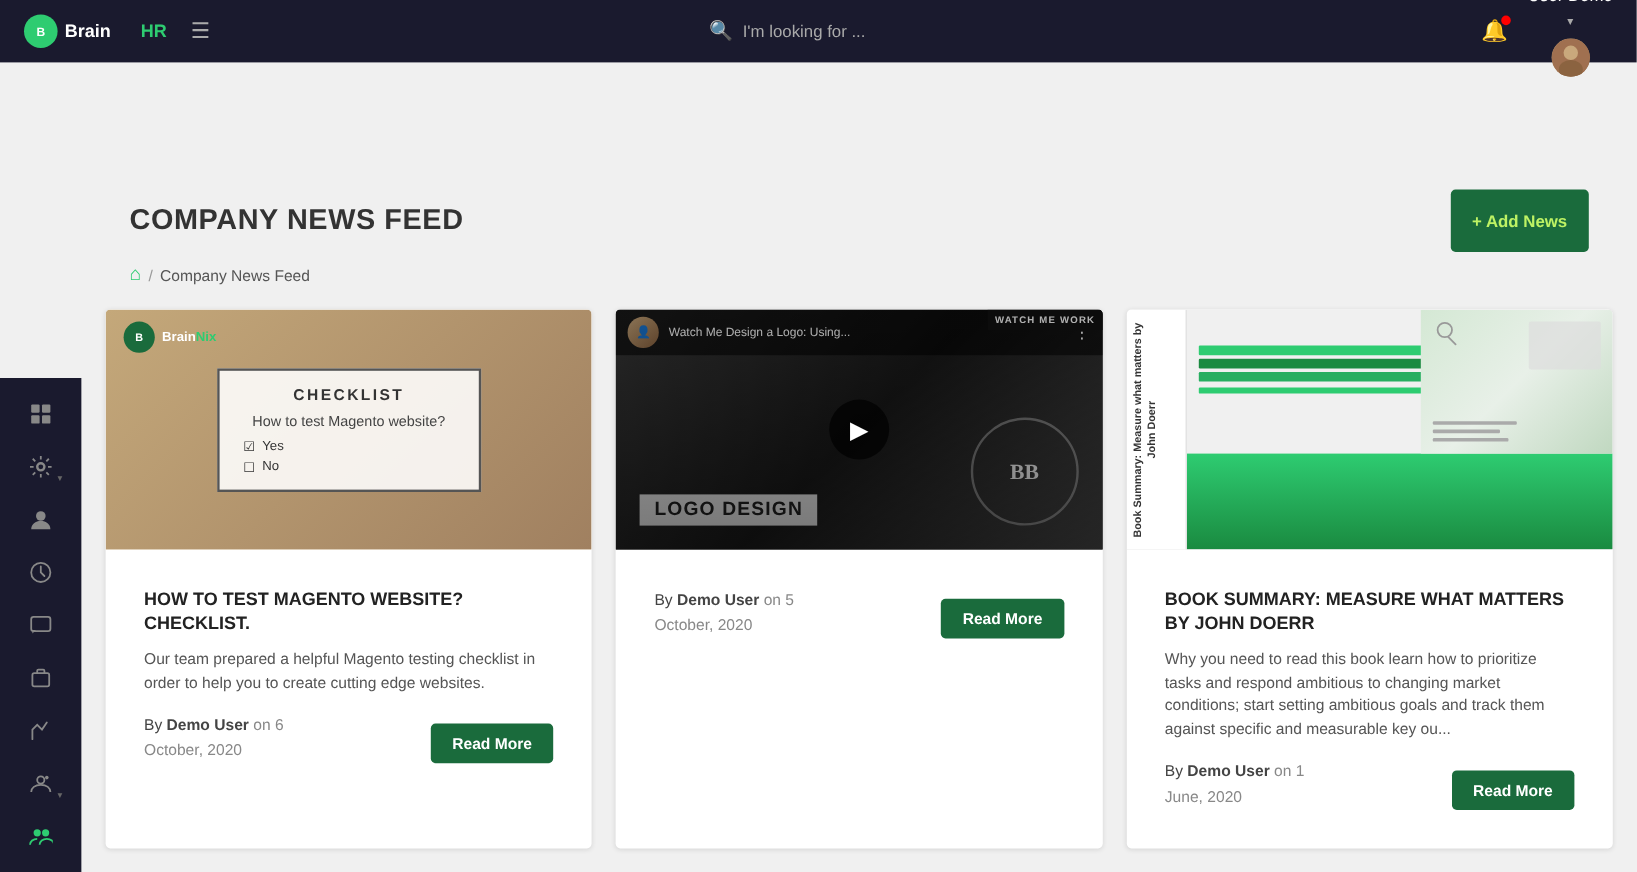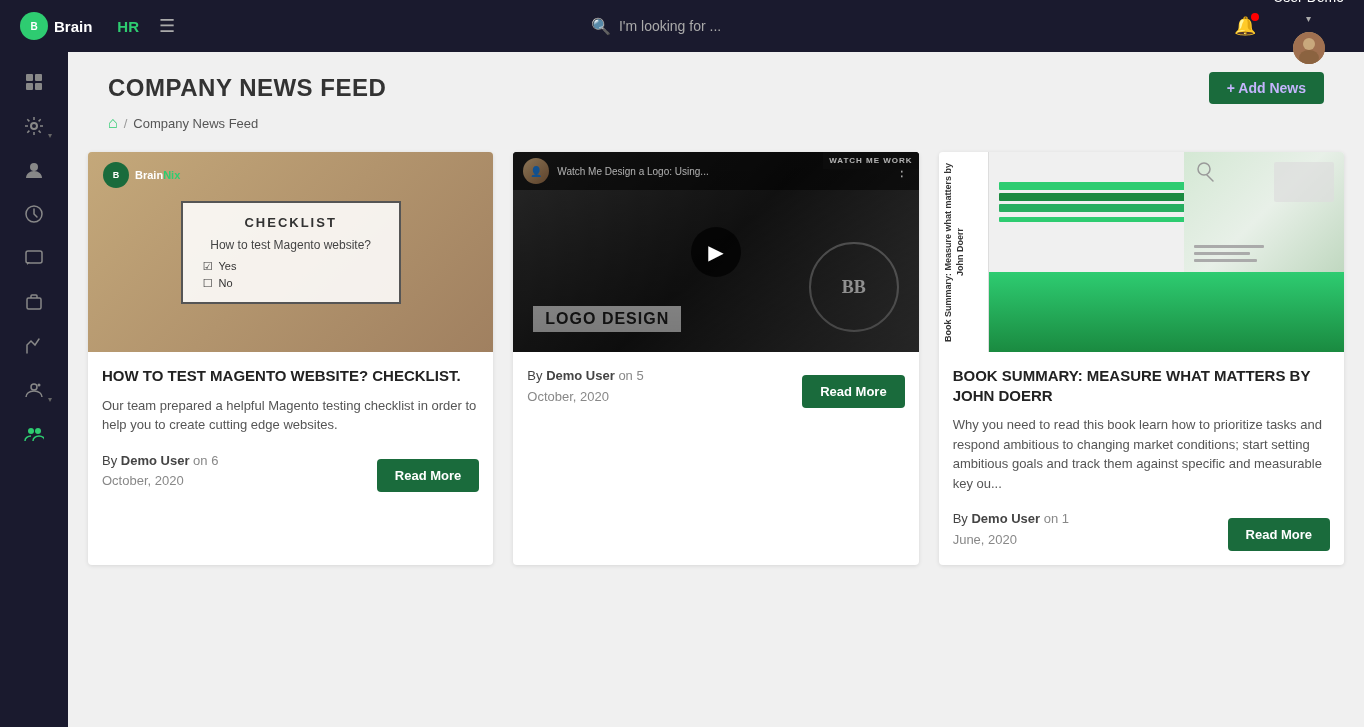--- a/index.html
+++ b/index.html
@@ -110,20 +110,21 @@
       color: white;
       background: linear-gradient(135deg, #c9a87c, #8b6340);
     }
     .chevron-down { font-size: 10px; color: #aaa; }
 
     
     .main-layout {
       display: flex;
       flex: 1;
       overflow: hidden;
+      align-items: flex-end;
     }
 
     
     .sidebar {
       width: 68px;
       background: #1a1a2e;
       display: flex;
       flex-direction: column;
       align-items: center;
       padding: 10px 0;
@@ -169,23 +170,23 @@
       justify-content: space-between;
     }
     .page-title {
       font-size: 24px;
       font-weight: 700;
       color: #333;
       letter-spacing: 0.5px;
     }
     .add-news-btn {
       background: #1a6b3c;
-      color: #c4b5fd;
+      color: #bef264;
       border: none;
-      padding: 8px 18px;
+      padding: 18px 18px;
       border-radius: 4px;
       font-size: 14px;
       font-weight: 600;
       cursor: pointer;
       display: flex;
       align-items: center;
       gap: 6px;
     }
 
     
@@ -217,21 +218,21 @@
     }
     .card-image {
       width: 100%;
       height: 200px;
       object-fit: cover;
       display: block;
       overflow: hidden;
       position: relative;
     }
     .card-body {
-      padding: 14px;
+      padding: 32px;
     }
     .card-title {
       font-size: 15px;
       font-weight: 700;
       color: #222;
       margin-bottom: 10px;
       line-height: 1.3;
       text-transform: uppercase;
     }
     .card-excerpt {

